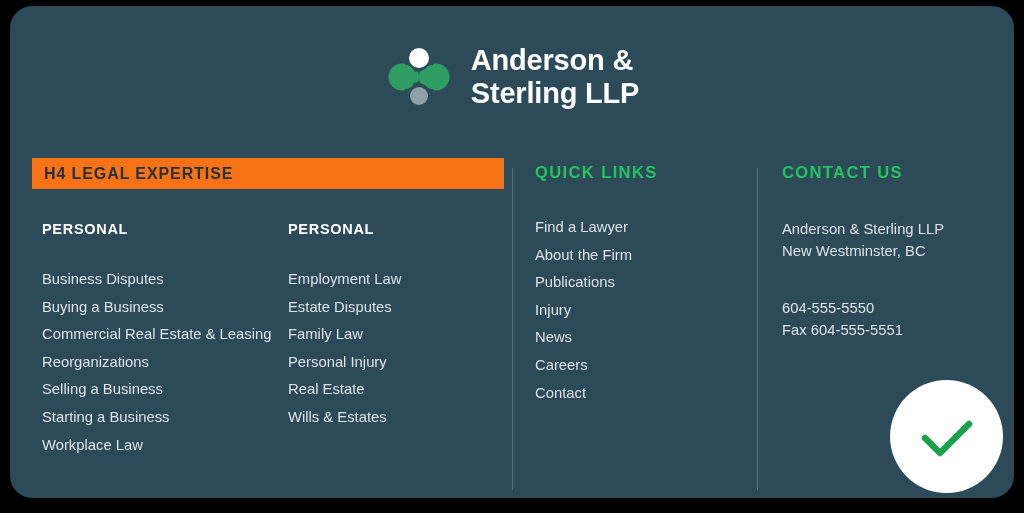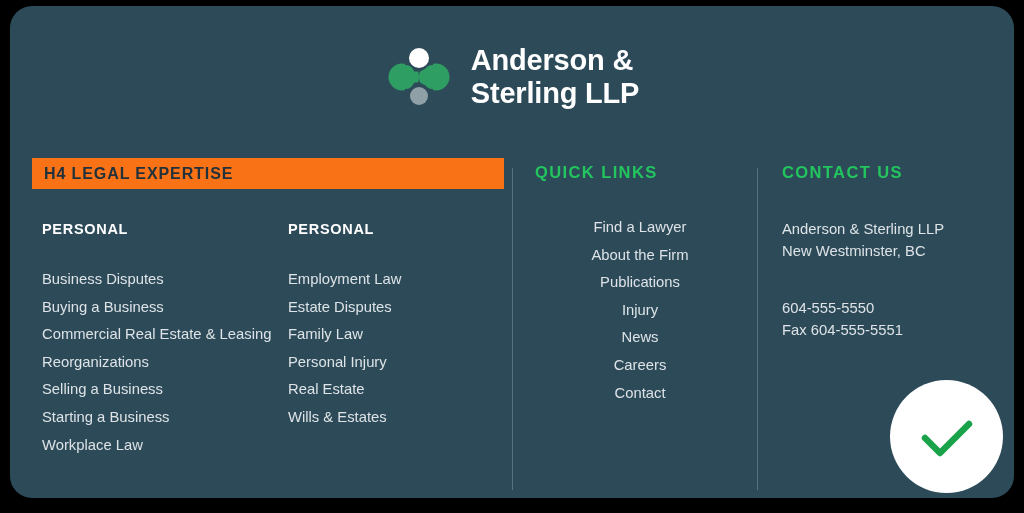--- a/index.html
+++ b/index.html
@@ -136,21 +136,21 @@
     cursor: pointer;
   }
 
   
   .quicklinks {
     position: absolute;
     left: 525px;
     top: 0;
     width: 210px;
   }
-  .quicklinks ul.linklist li { margin-left: 0; text-align: center; }
+  .quicklinks ul.linklist li { margin-left: 0; }
 
   
   .contact {
     position: absolute;
     left: 772px;
     top: 0;
     width: 215px;
   }
 
   .colhead {

